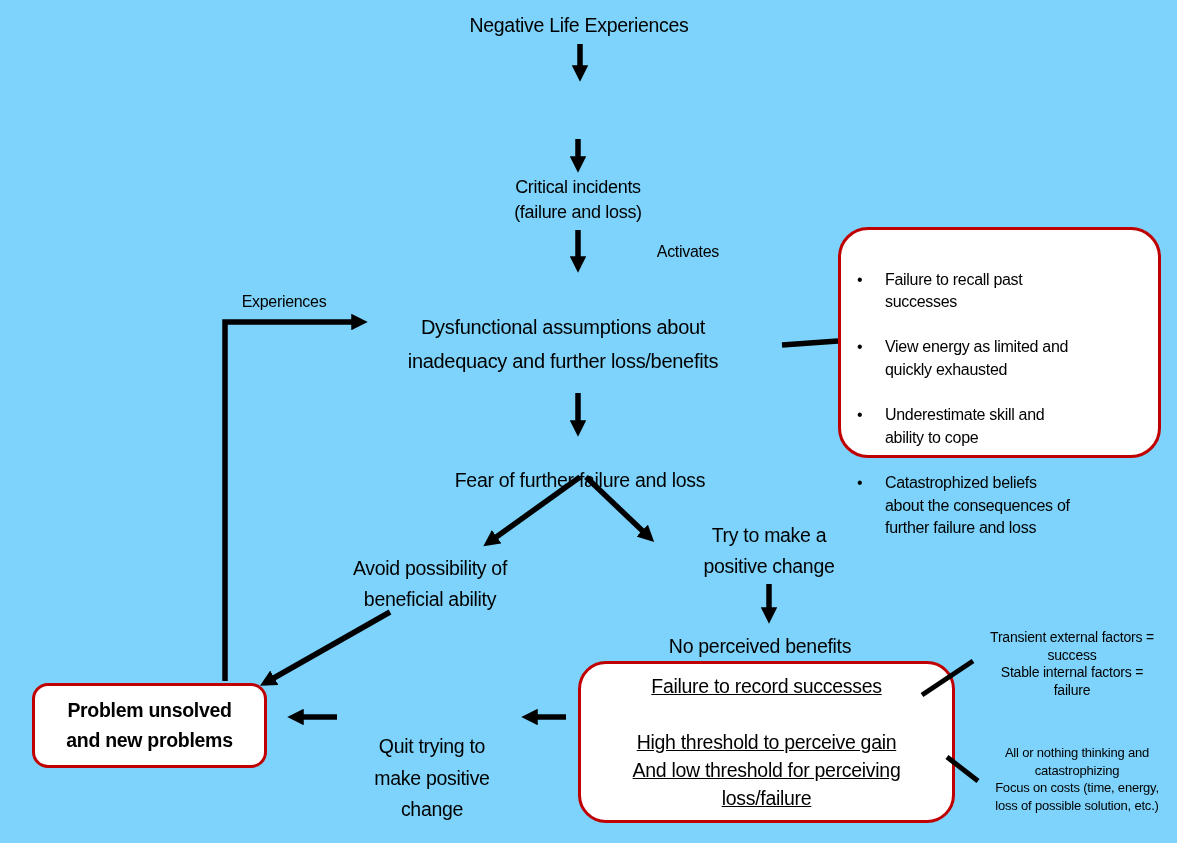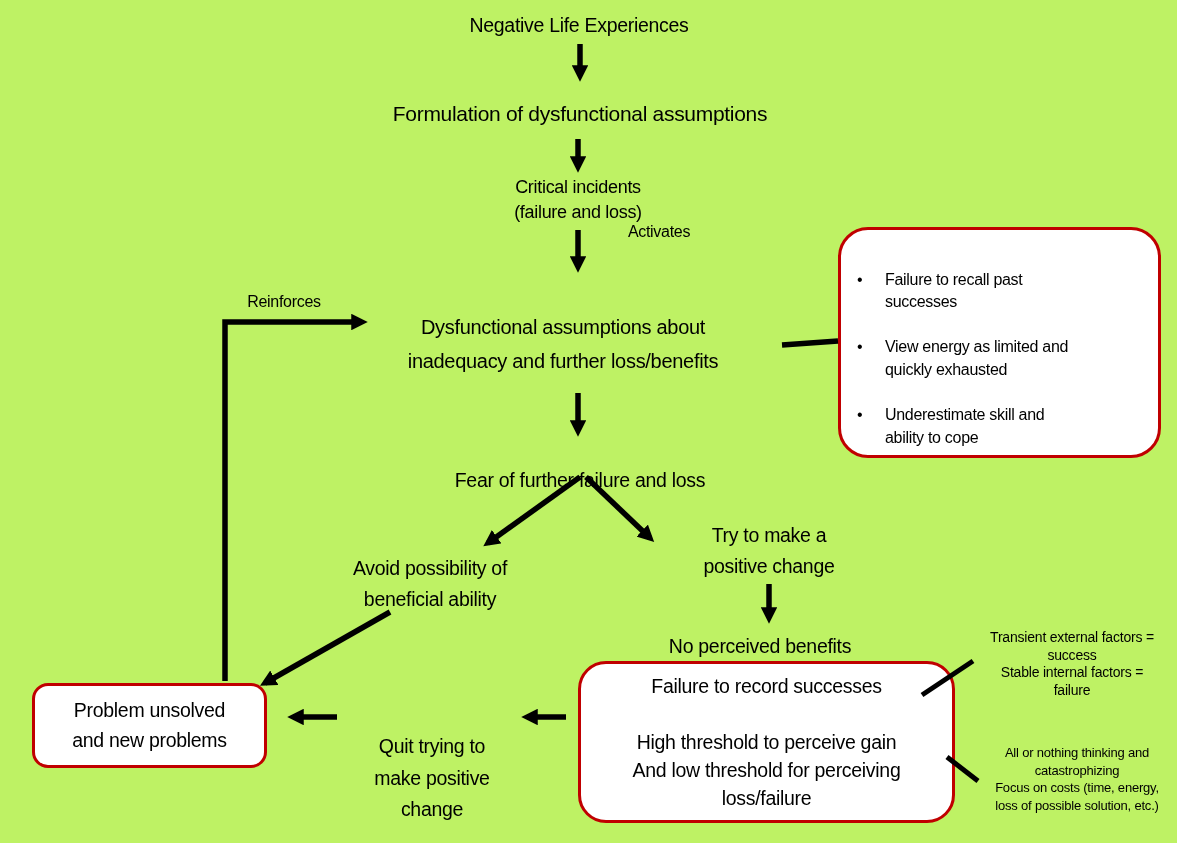--- a/index.html
+++ b/index.html
@@ -1,17 +1,17 @@
 <!DOCTYPE html>
 <html><head>
 <meta charset="utf-8">
 <style>
   html,body { margin:0; padding:0; background:#fff; }
   .canvas {
-    position:relative; width:1177px; height:843px; background:#bef264;
+    position:relative; width:1177px; height:843px; background:#7dd3fc;
     font-family:"Liberation Sans", sans-serif; color:#000; overflow:hidden;
   }
   .t {
     position:absolute; text-align:center; white-space:pre-line;
     letter-spacing:-0.3px; color:#000;
   }
   .redbox {
     position:absolute; border:3.5px solid #c00000; border-radius:26px;
     box-sizing:border-box; background:#fff; z-index:1;
   }
@@ -55,62 +55,64 @@
       <line x1="566" y1="717" x2="527" y2="717" marker-end="url(#ah)"></line>
       <line x1="922" y1="695" x2="973" y2="661" stroke-width="5"></line>
       <line x1="947" y1="757" x2="978" y2="781" stroke-width="5"></line>
     </g>
   </svg>
 
   <div class="txt-layer">
 
     <div class="t" style="left:429px; top:13px;  width:300px; font-size:19.5px; line-height:24px;">Negative Life Experiences</div>
 
-    <div class="t" style="left:332px; top:100px; width:496px; font-size:21px; line-height:27px;">Formulation of dysfunctional assumptions</div>
 
     <div class="t" style="left:428px; top:175px; width:300px; font-size:18px; line-height:25px;">Critical incidents
 (failure and loss)</div>
 
-    <div class="t" style="left:599px; top:223px; width:120px; font-size:16px; text-align:center;">Activates</div>
+    <div class="t" style="left:599px; top:243px; width:120px; font-size:16px; text-align:right;">Activates</div>
 
-    <div class="t" style="left:214px; top:293px; width:140px; font-size:16px;">Reinforces</div>
+    <div class="t" style="left:214px; top:293px; width:140px; font-size:16px;">Experiences</div>
 
     <div class="t" style="left:363px; top:310px; width:400px; font-size:20px; line-height:34px;">Dysfunctional assumptions about
 inadequacy and further loss/benefits</div>
 
     <div class="t" style="left:430px; top:446px; width:300px; font-size:19.5px; line-height:25px;margin-top:22px;">Fear of further failure and loss</div>
 
     <div class="t" style="left:305px; top:553px; width:250px; font-size:19.5px; line-height:31px;">Avoid possibility of
 beneficial ability</div>
 
     <div class="t" style="left:644px; top:520px; width:250px; font-size:19.5px; line-height:31px;">Try to make a
 positive change</div>
 
     <div class="t" style="left:635px; top:634px; width:250px; font-size:19.5px; line-height:25px;">No perceived benefits</div>
 
     <div class="t" style="left:332px; top:687px; width:200px; font-size:19.5px; line-height:31.5px;margin-top:44px;">Quit trying to
 make positive
 change</div>
 
-    <div class="t boxtext" style="left:581px; top:672px; width:371px; font-size:19.5px; line-height:28px;">Failure to record successes
+    <div class="t boxtext" style="left:581px; top:672px; width:371px; font-size:19.5px; line-height:28px;text-decoration:underline;">Failure to record successes
 
 High threshold to perceive gain
 And low threshold for perceiving
 loss/failure</div>
 
-    <div class="t boxtext" style="left:35px; top:695px; width:229px; font-size:19.5px; line-height:30px;">Problem unsolved
+    <div class="t boxtext" style="left:35px; top:695px; width:229px; font-size:19.5px; line-height:30px;font-weight:bold;">Problem unsolved
 and new problems</div>
 
     <ul class="bullets" style="position:absolute; left:841px; top:227px; width:317px; box-sizing:border-box;">
       <li>Failure to recall past
 successes</li>
       <li>View energy as limited and
 quickly exhausted</li>
       <li>Underestimate skill and
 ability to cope</li>
+      <li>Catastrophized beliefs
+about the consequences of
+further failure and loss</li>
     </ul>
 
     <div class="t" style="left:972px; top:629px; width:200px; font-size:14px; line-height:17.5px; letter-spacing:-0.2px;">Transient external factors =
 success
 Stable internal factors =
 failure</div>
 
     <div class="t" style="left:962px; top:744px; width:230px; font-size:13px; line-height:17.5px; letter-spacing:-0.2px;">All or nothing thinking and
 catastrophizing
 Focus on costs (time, energy,

